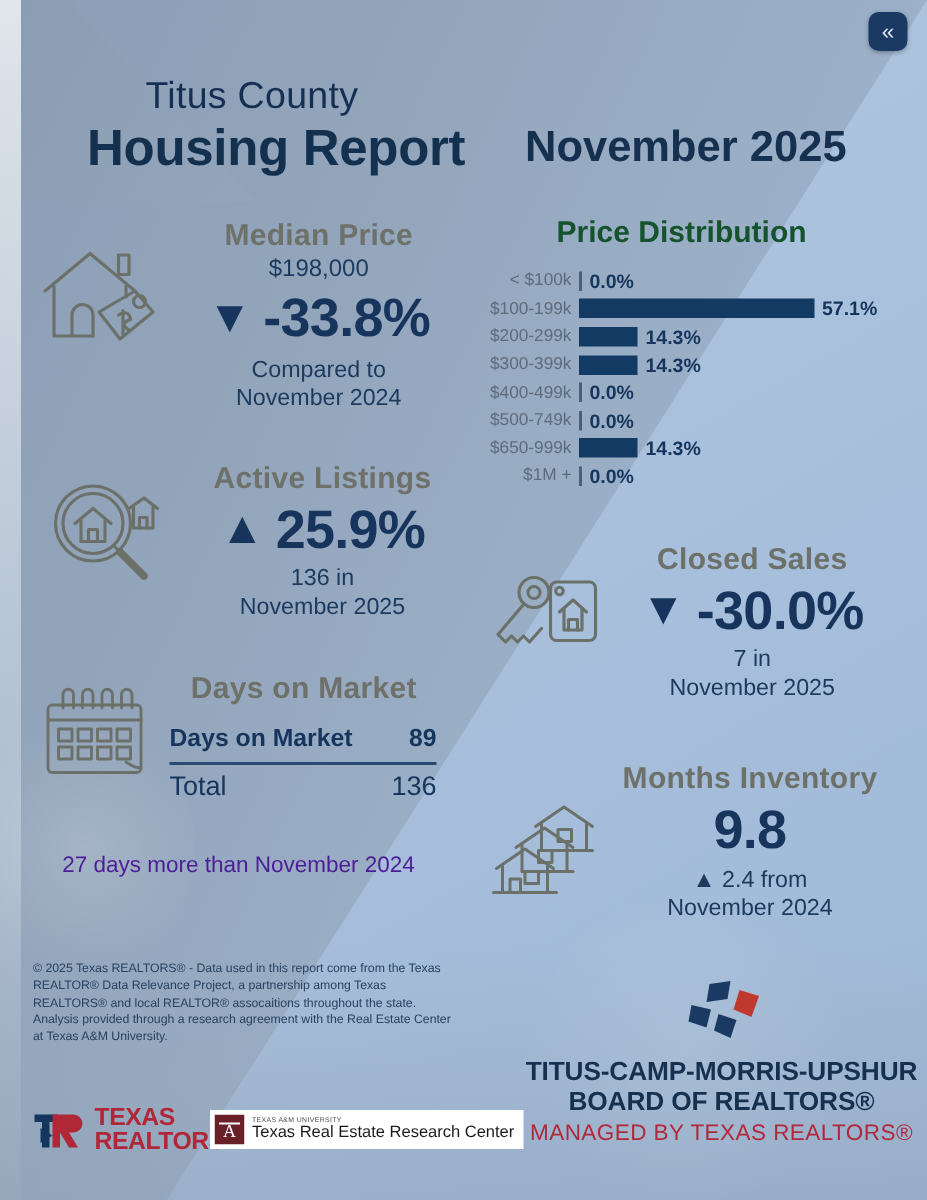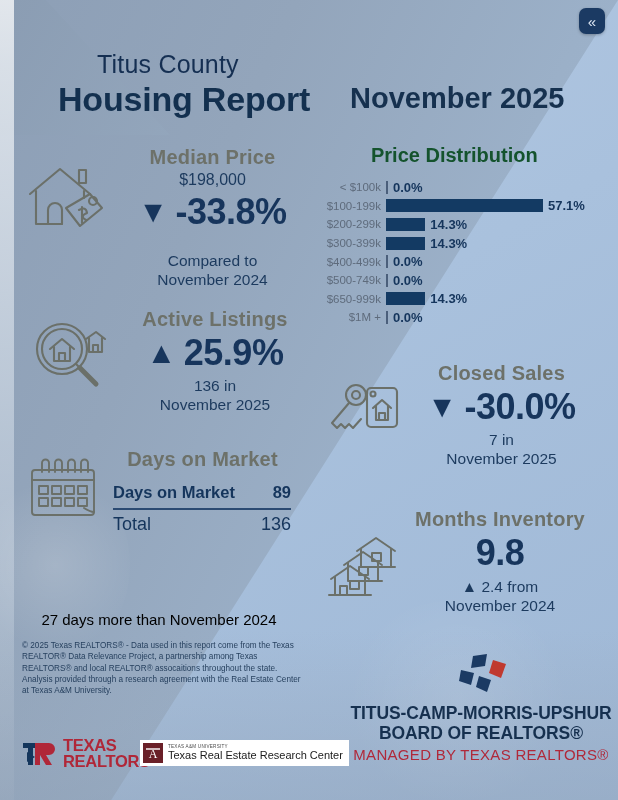--- a/index.html
+++ b/index.html
@@ -115,21 +115,21 @@
     font-size: 16.5px; font-weight: bold; color: #15355c;
     line-height: 1.34;
   }
   .dom-rule { height: 2px; background: #2b4a72; margin: 5px 0 4px 0; }
   .dom-total {
     display: flex; justify-content: space-between;
     font-size: 18px; font-weight: normal; color: #15355c;
   }
   .dom-note {
     position: absolute; left: 14px; top: 568px; width: 290px;
-    text-align: center; font-size: 15px; color: #000000; line-height: 1.24; margin-top: 43px;
+    text-align: center; font-size: 15px; color: #4c1d95; line-height: 1.24;
   }
   
   .copyright {
     position: absolute; left: 22px; top: 640px; width: 285px;
     font-size: 8.2px; color: #27415f; line-height: 1.38;
   }
   .brand-board {
     position: absolute; left: 336px; top: 654px; width: 290px; text-align: center;
   }
   .board-name {
@@ -187,21 +187,21 @@
       <path d="M60 49 v16"></path>
     </svg>
   </div>
   <div class="stat" style="left:120px; top:146px; width:185px;">
     <div class="stat-title">Median Price</div>
     <div class="stat-sub" style="margin-top:2px;">$198,000</div>
     <div class="stat-big" style="margin-top:2px;">
       <span class="arrow">▼</span>
       <span>-33.8%</span>
     </div>
-    <div class="stat-note" style="margin-top:19px;">Compared to</div>
+    <div class="stat-note" style="margin-top:5px;">Compared to</div>
     <div class="stat-note">November 2024</div>
   </div>
 
   <div class="icon-box" style="left:26px; top:318px;">
     <svg width="84" height="72" viewBox="0 0 84 72" fill="none" stroke="#6b7069" stroke-width="2.1" stroke-linejoin="round" stroke-linecap="round">
       <circle cx="36" cy="31" r="25"></circle>
       <circle cx="36" cy="31" r="20"></circle>
       <path d="M24 31 L36 21 L48 31"></path>
       <path d="M28 29 V43 H44 V29"></path>
       <path d="M33 43 V35 h6 v8"></path>

